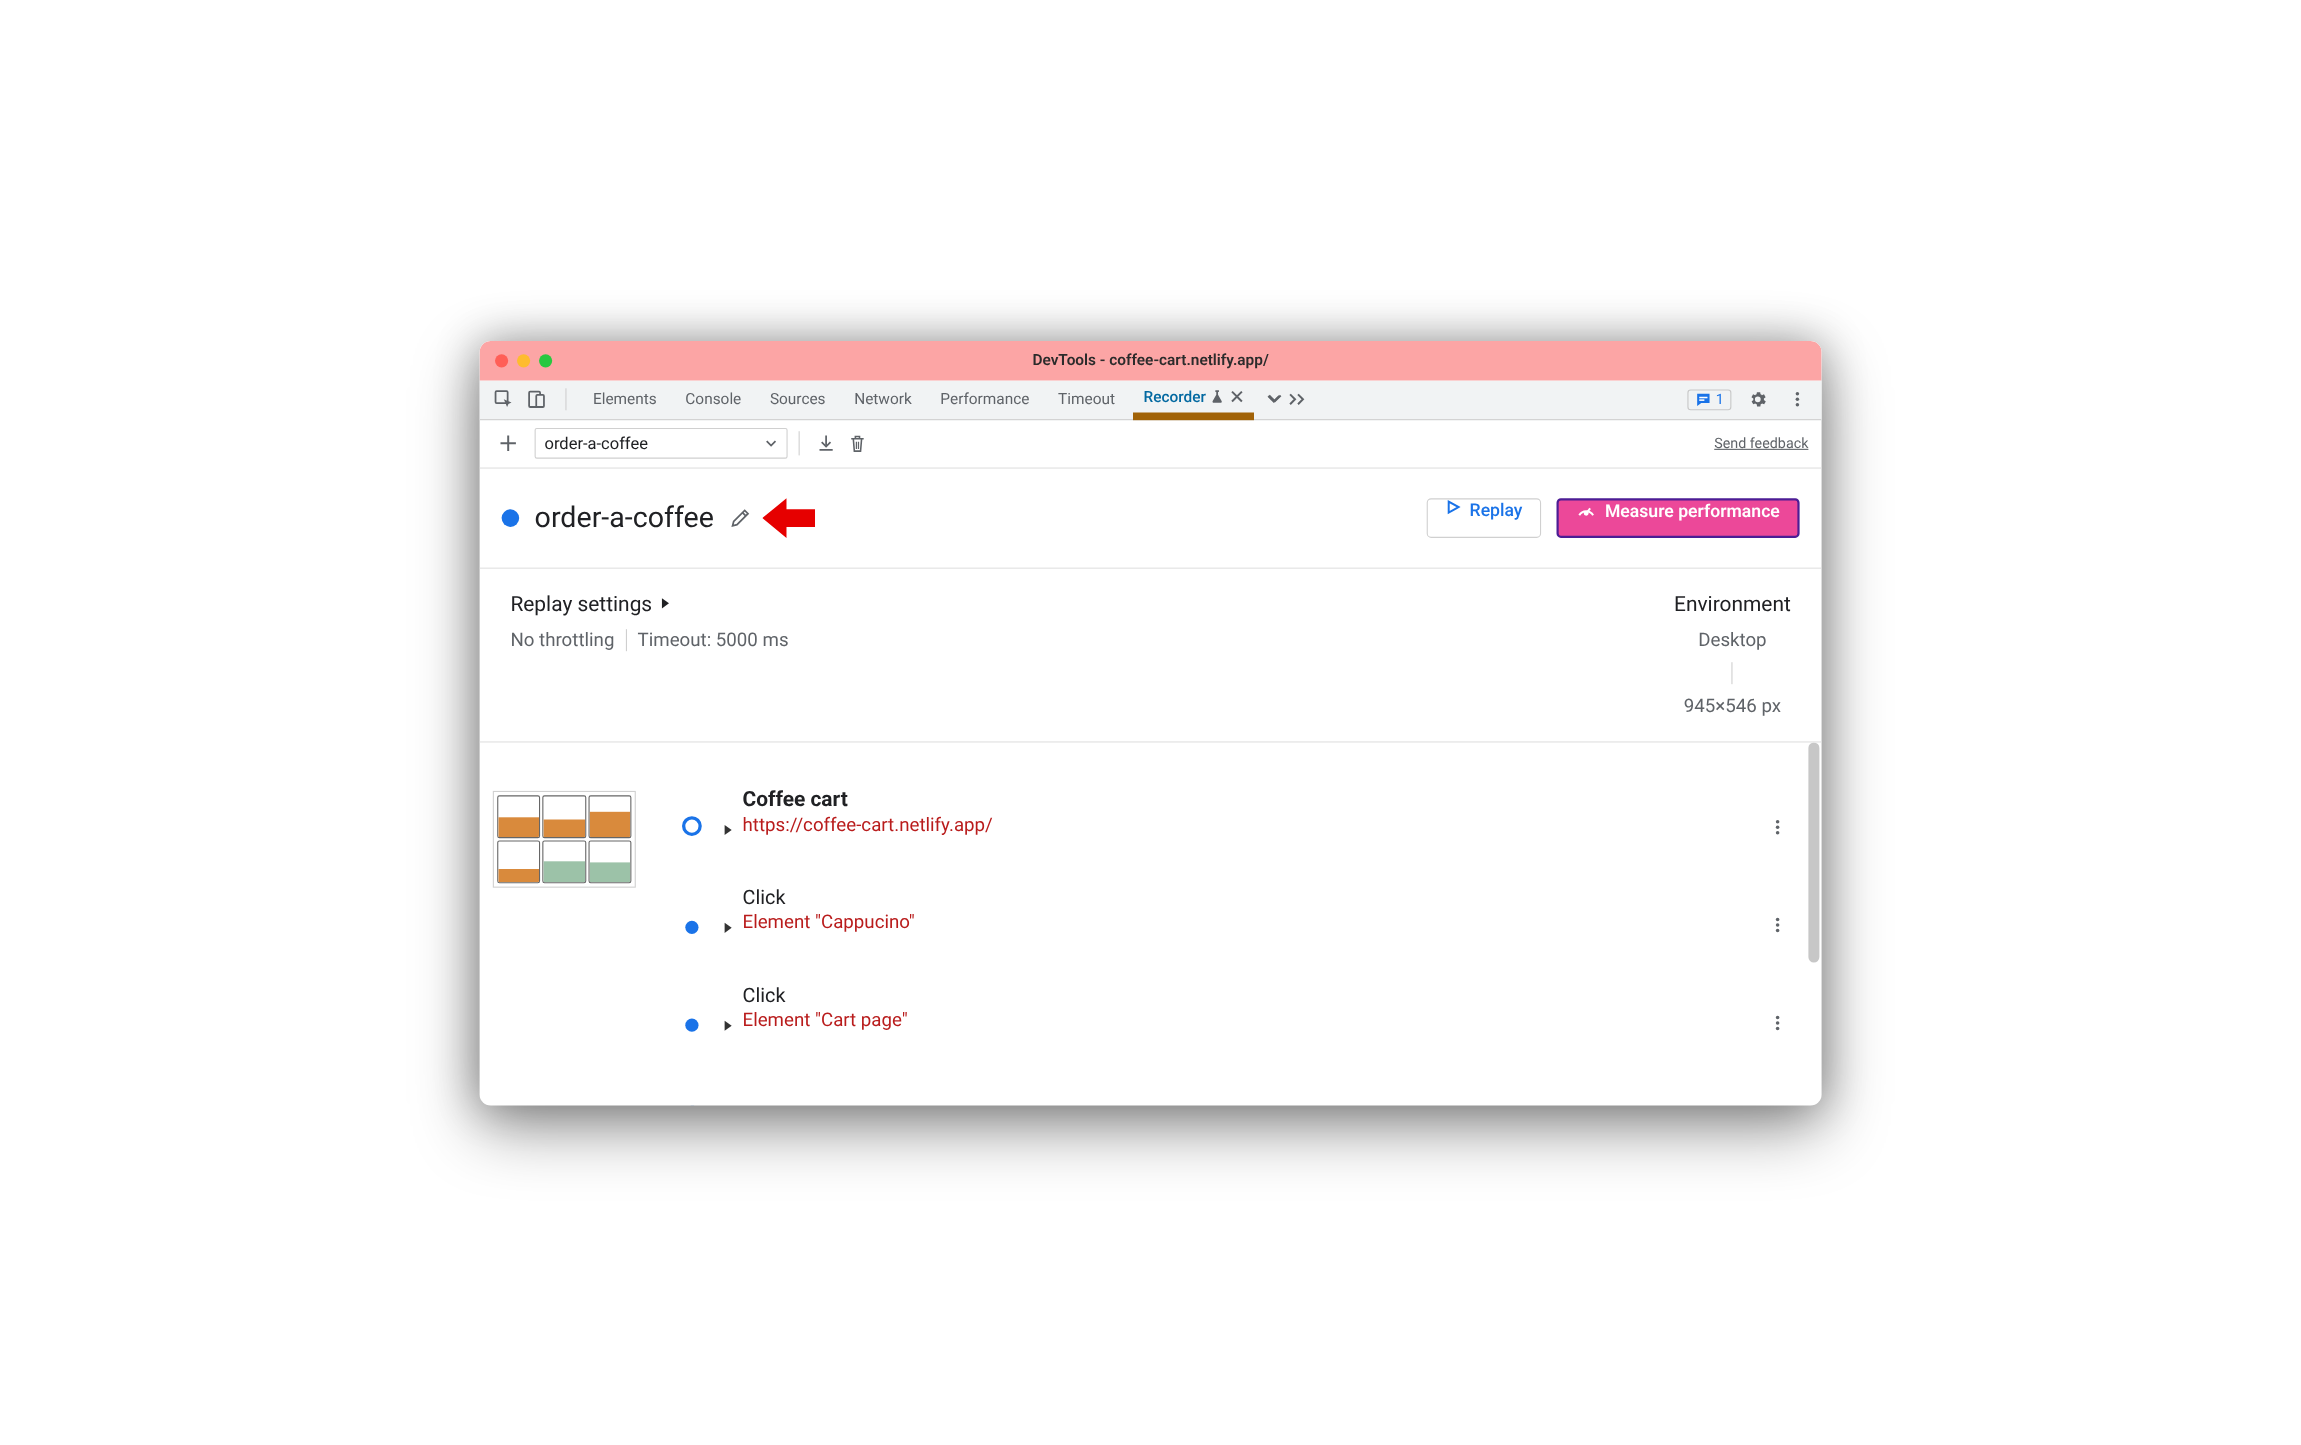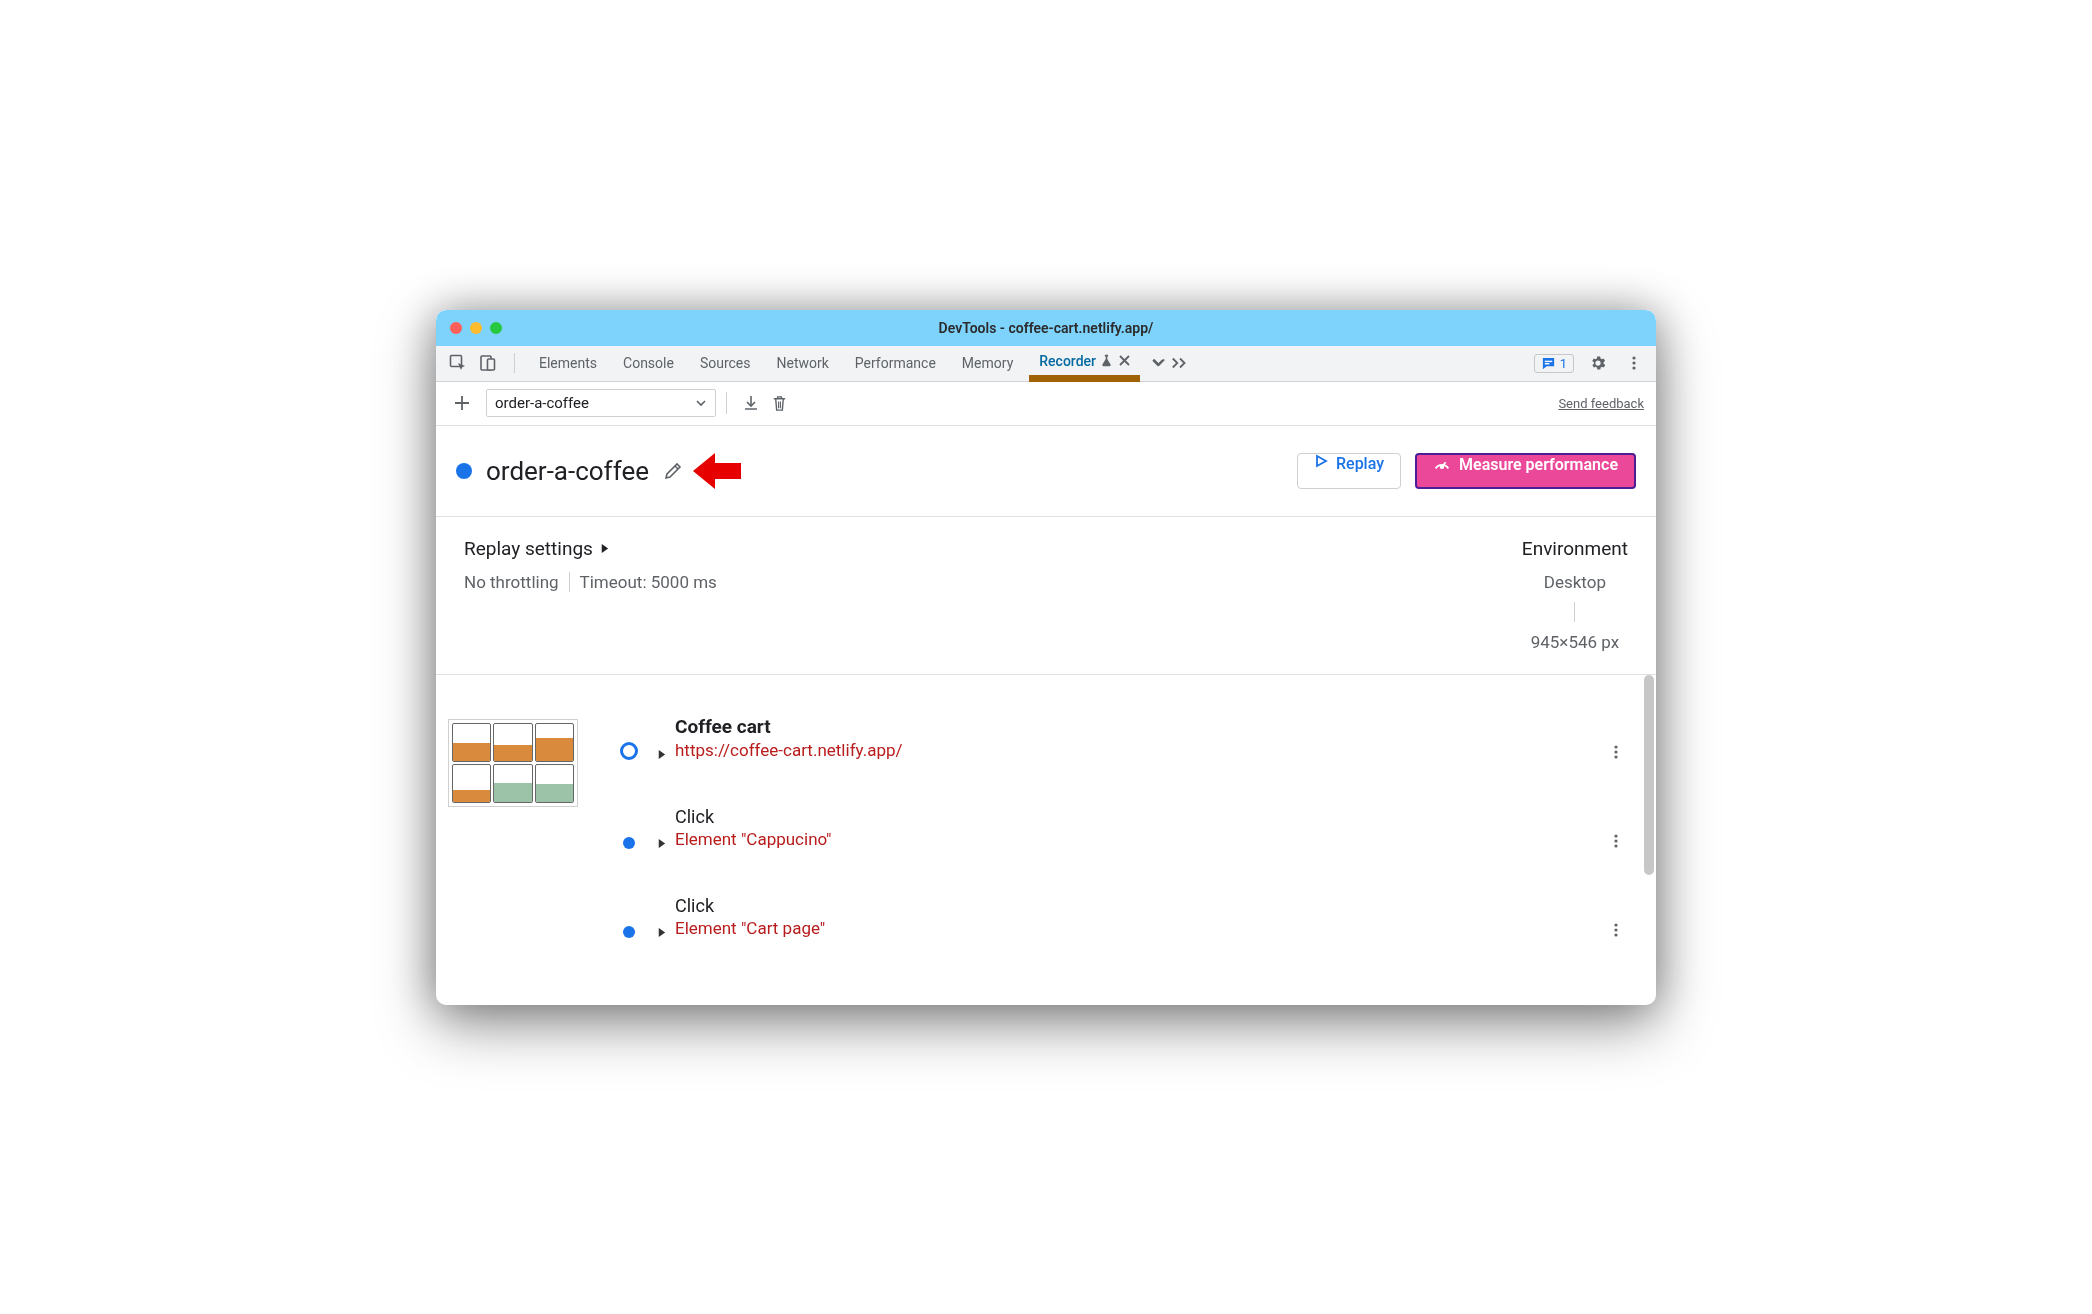--- a/index.html
+++ b/index.html
@@ -16,21 +16,21 @@
     width: 1220px;
     background: #fff;
     border-radius: 10px;
     box-shadow: 0 20px 60px rgba(0,0,0,0.4), 0 0 40px rgba(0,0,0,0.3);
     overflow: hidden;
     position: relative;
   }
   
   .titlebar {
     height: 36px;
-    background: #7dd3fc;
+    background: #fca5a5;
     display: flex;
     align-items: center;
     position: relative;
     border-top-left-radius: 10px;
     border-top-right-radius: 10px;
   }
   .traffic-lights {
     display: flex;
     gap: 8px;
     padding-left: 14px;
@@ -399,21 +399,21 @@
     <div class="tab">
         <span>Sources</span>
       </div>
     <div class="tab">
         <span>Network</span>
       </div>
     <div class="tab">
         <span>Performance</span>
       </div>
     <div class="tab">
-        <span>Memory</span>
+        <span>Timeout</span>
       </div>
     <div class="tab active">
       <span>Recorder</span>
       <span class="flask">
         <svg width="13" height="13" viewBox="0 0 16 16" fill="#5f6368">
             <path d="M6 1h4v2l-1 0v3l4 7c.6 1-.1 2-1.2 2H4.2C3.1 15 2.4 14 3 13l4-7V3H6V1z"></path>
           </svg>
       </span>
       <span class="close-x">
         <svg width="11" height="11" viewBox="0 0 11 11" stroke="#5f6368" stroke-width="1.8">

